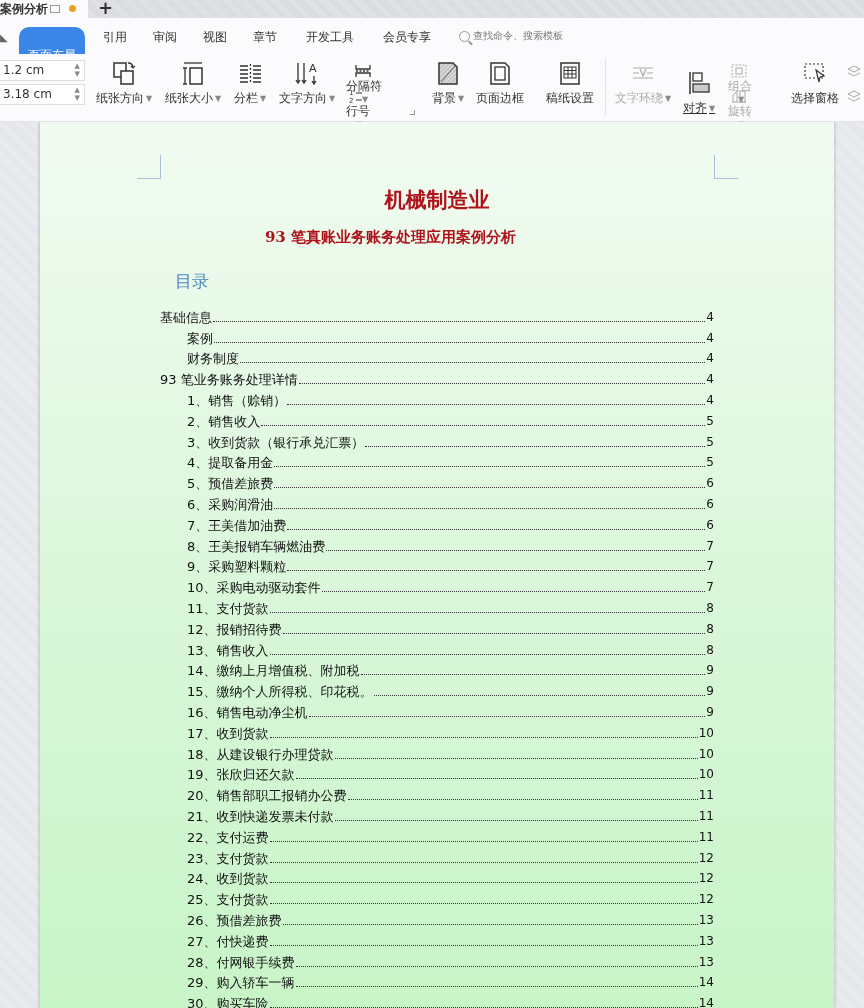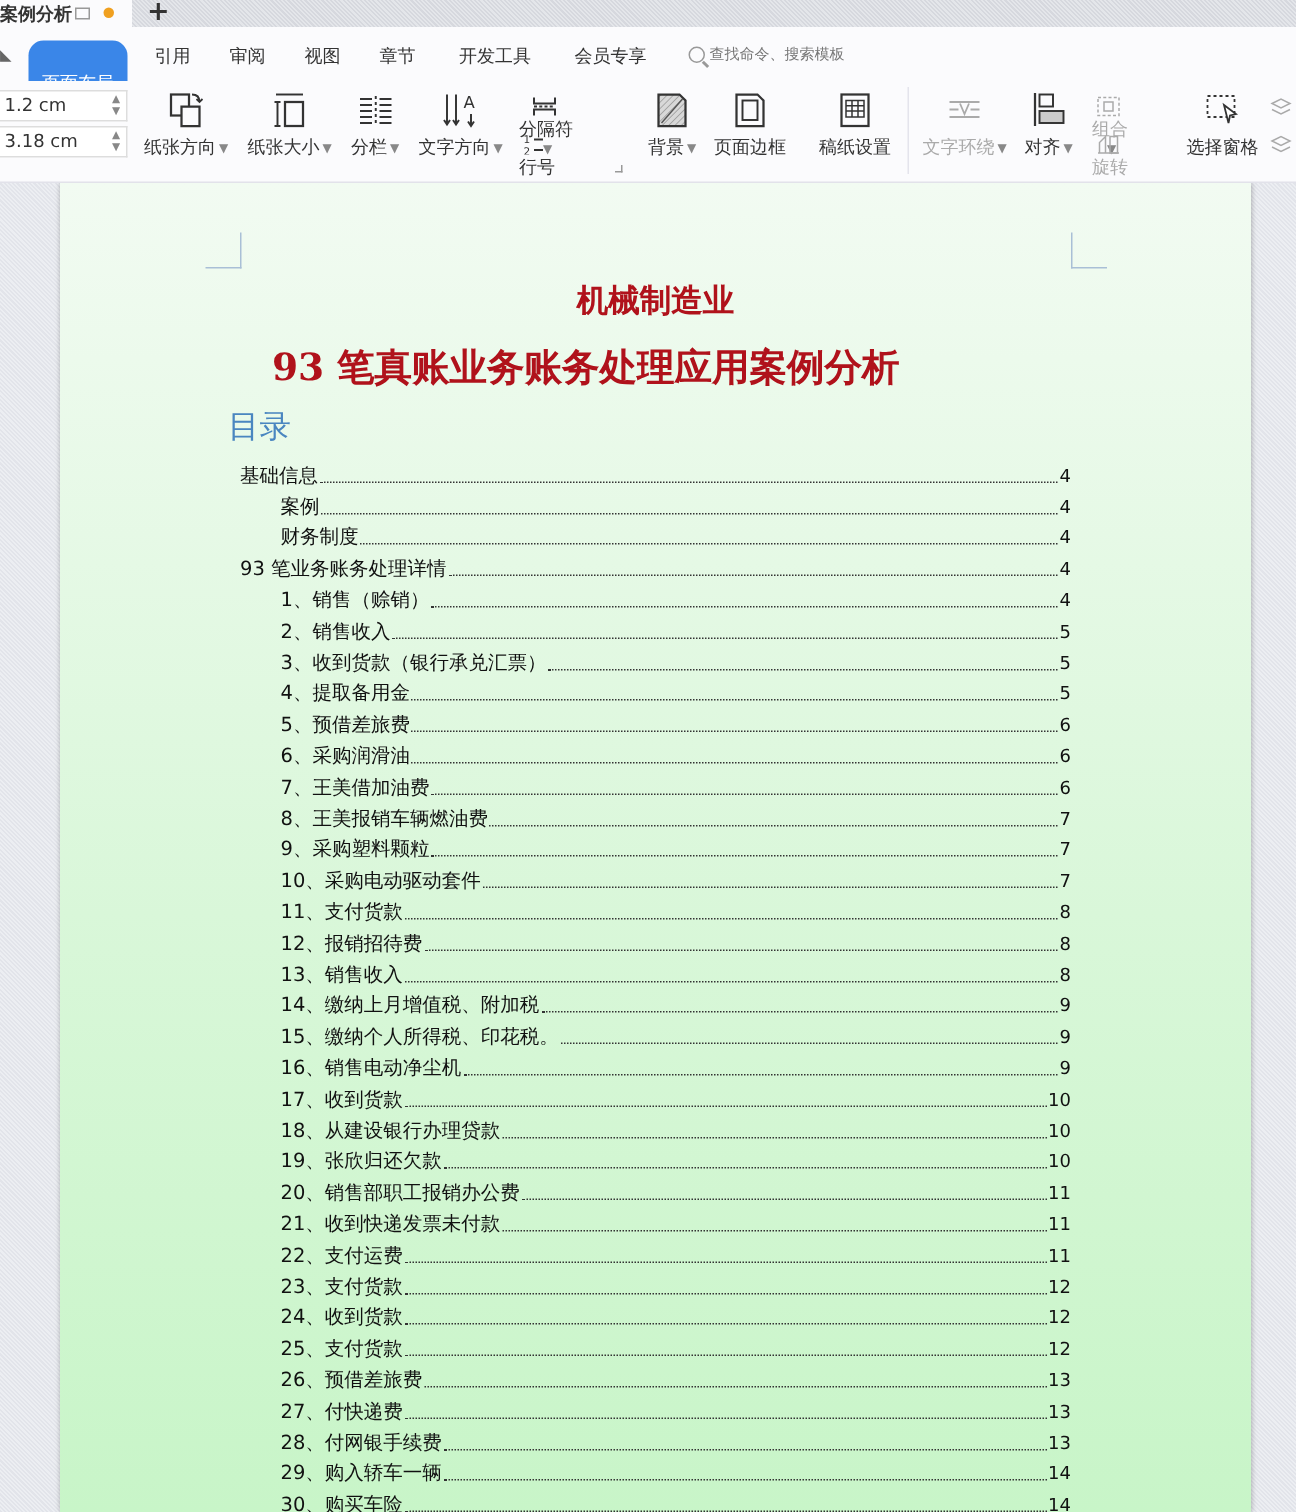--- a/index.html
+++ b/index.html
@@ -38,22 +38,22 @@
   .corner { position: absolute; width: 5px; height: 5px; border-right: 1px solid #999; border-bottom: 1px solid #999; }
 
   
   .workspace { position: absolute; left: 0; top: 122px; width: 864px; height: 886px; background: repeating-linear-gradient(45deg, #e2e4ea 0 1px, #eceef2 1px 2px); overflow: hidden; }
   .page { position: absolute; left: 40px; top: 0; width: 794px; height: 886px; background: linear-gradient(to bottom, #f2fbf2 0%, #d9f7d9 55%, #c8f5c8 100%); box-shadow: 1px 0 3px rgba(0,0,0,0.15), -1px 0 3px rgba(0,0,0,0.15); }
   .margin-mark { position: absolute; border-color: #a9bfd6; border-style: solid; width: 24px; height: 24px; }
   .mm-left { left: 97px; top: 33px; border-width: 0 1px 1px 0; }
   .mm-right { left: 674px; top: 33px; border-width: 0 0 1px 1px; }
 
   .title1 { position: absolute; left: 0; width: 794px; top: 64px; text-align: center; font-family: "DejaVu Serif", "Liberation Serif", serif; font-weight: bold; font-size: 21px; color: #b0121b; }
-  .title2 { position: absolute; left: 0; width: 701px; top: 106px; text-align: center; font-family: "DejaVu Serif", "Liberation Serif", serif; font-weight: bold; font-size: 25px; color: #b0121b; }
-  .toc-heading { position: absolute; left: 112px; top: 148px; font-size: 21px; color: #4a86c0; }
+  .title2 { position: absolute; left: 0; width: 701px; top: 106px; text-align: center; font-family: "DejaVu Serif", "Liberation Serif", serif; font-weight: bold; font-size: 15px; color: #b0121b; }
+  .toc-heading { position: absolute; left: 135px; top: 148px; font-size: 17px; color: #4a86c0; }
 
   .toc { position: absolute; left: 120px; top: 182px; width: 554px; }
   .toc-row { position: relative; height: 20.8px; display: flex; align-items: flex-end; font-size: 13px; color: #111; }
   .toc-row.l2 { padding-left: 27px; }
   .toc-row .lbl { white-space: nowrap; flex: none; line-height: 15px; }
   .toc-row .dots { flex: 1; border-bottom: 1px dotted #333; margin: 0 1px 3px 1px; height: 1px; }
   .toc-row .pg { flex: none; line-height: 15px; font-size: 12px; }
 </style>
 </head>
 <body>
@@ -216,21 +216,21 @@
       <svg width="26" height="26" viewBox="0 0 26 26">
           <g stroke="#aaa" stroke-width="1.2" fill="none">
             <path d="M3 8h20M3 13h6M17 13h6M3 18h20"></path>
             <path d="M10 9l3 7l3-7"></path>
           </g>
         </svg>
     </div>
     <span>文字环绕</span><span class="caret">▼</span>
   </div>
 
-  <div class="rbtn" style="left:683px; top:6px;">
+  <div class="rbtn" style="left:683px; top:16px;text-decoration:underline;">
     <div class="ico">
       <svg width="26" height="26" viewBox="0 0 26 26">
           <path d="M4 2v22" stroke="#333" stroke-width="1.5"></path>
           <rect x="7" y="3" width="9" height="8" fill="none" stroke="#333" stroke-width="1.3"></rect>
           <rect x="7" y="14" width="16" height="8" fill="#ccc" stroke="#333" stroke-width="1.3"></rect>
         </svg>
     </div>
     <span>对齐</span><span class="caret">▼</span>
   </div>
 

